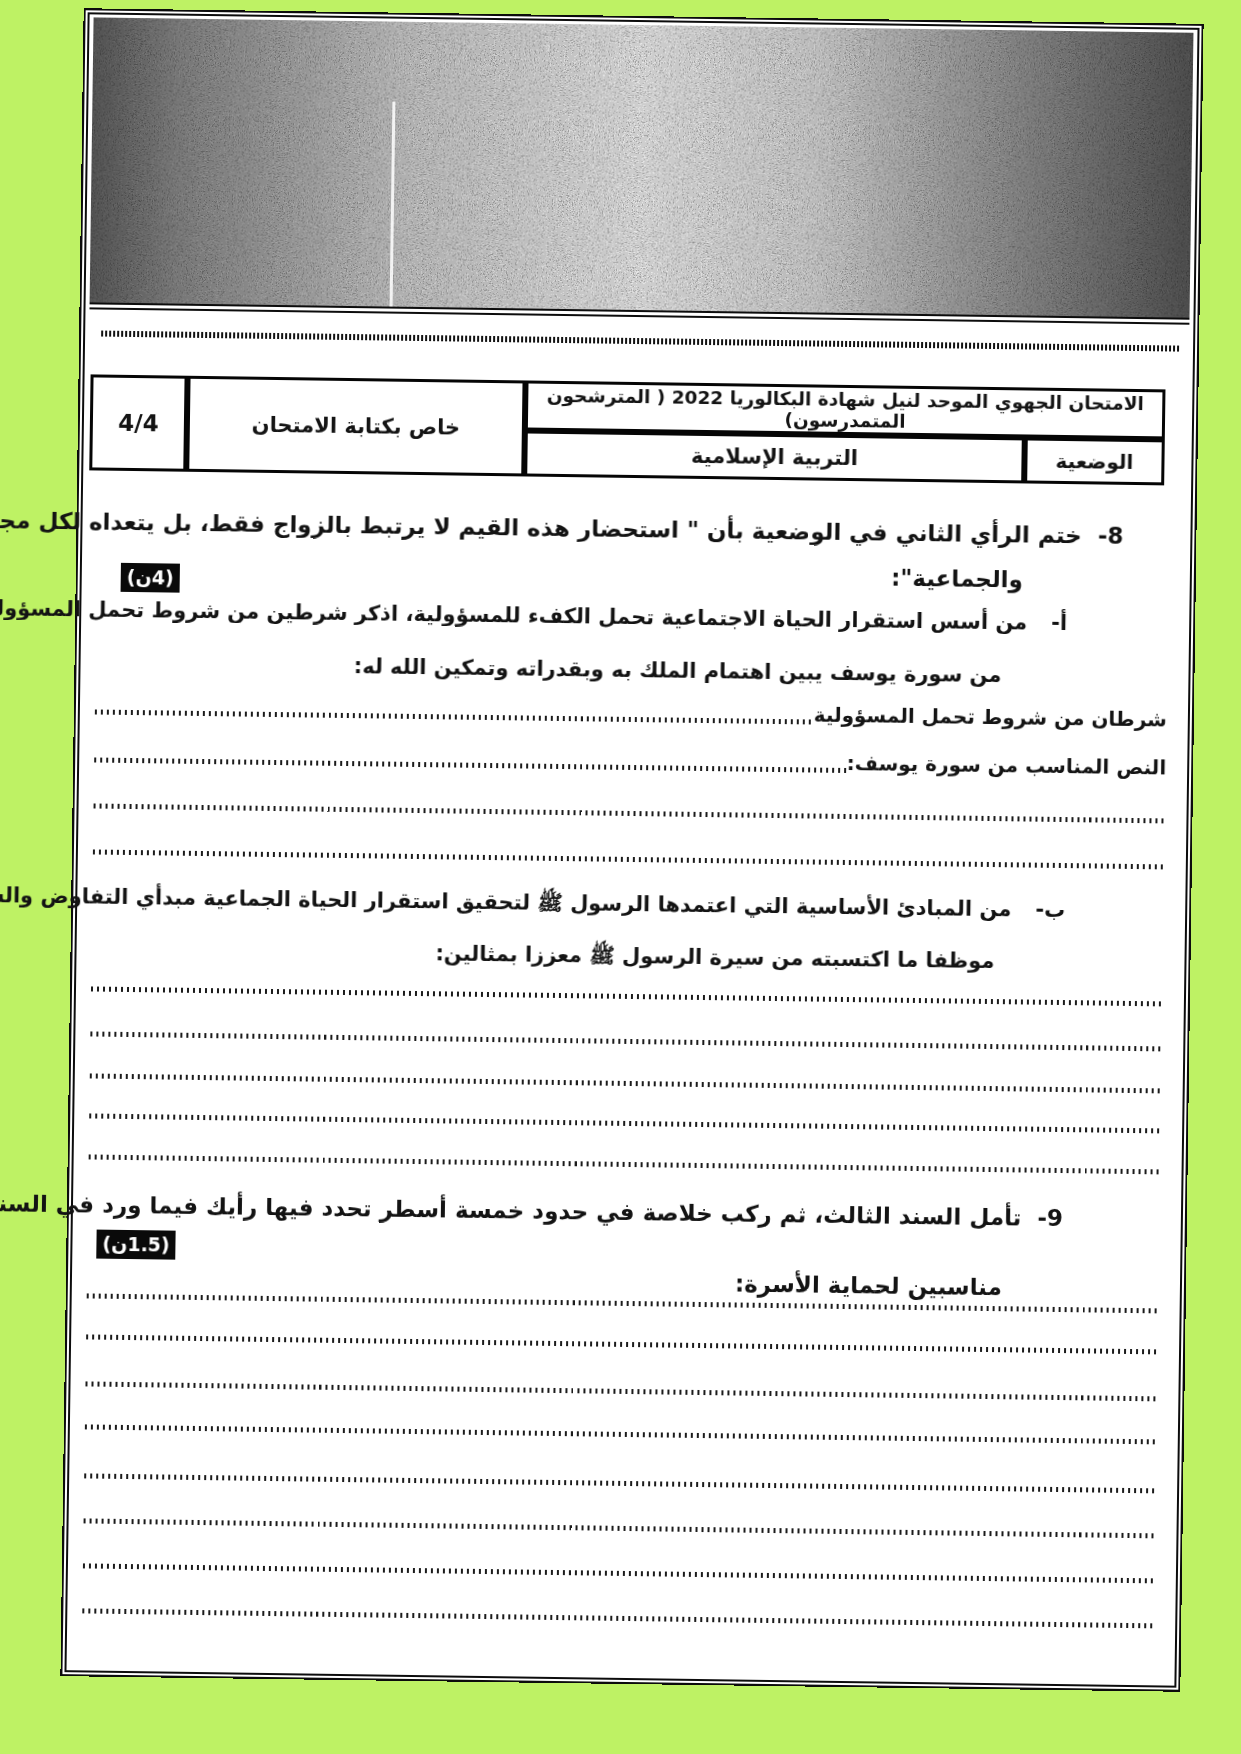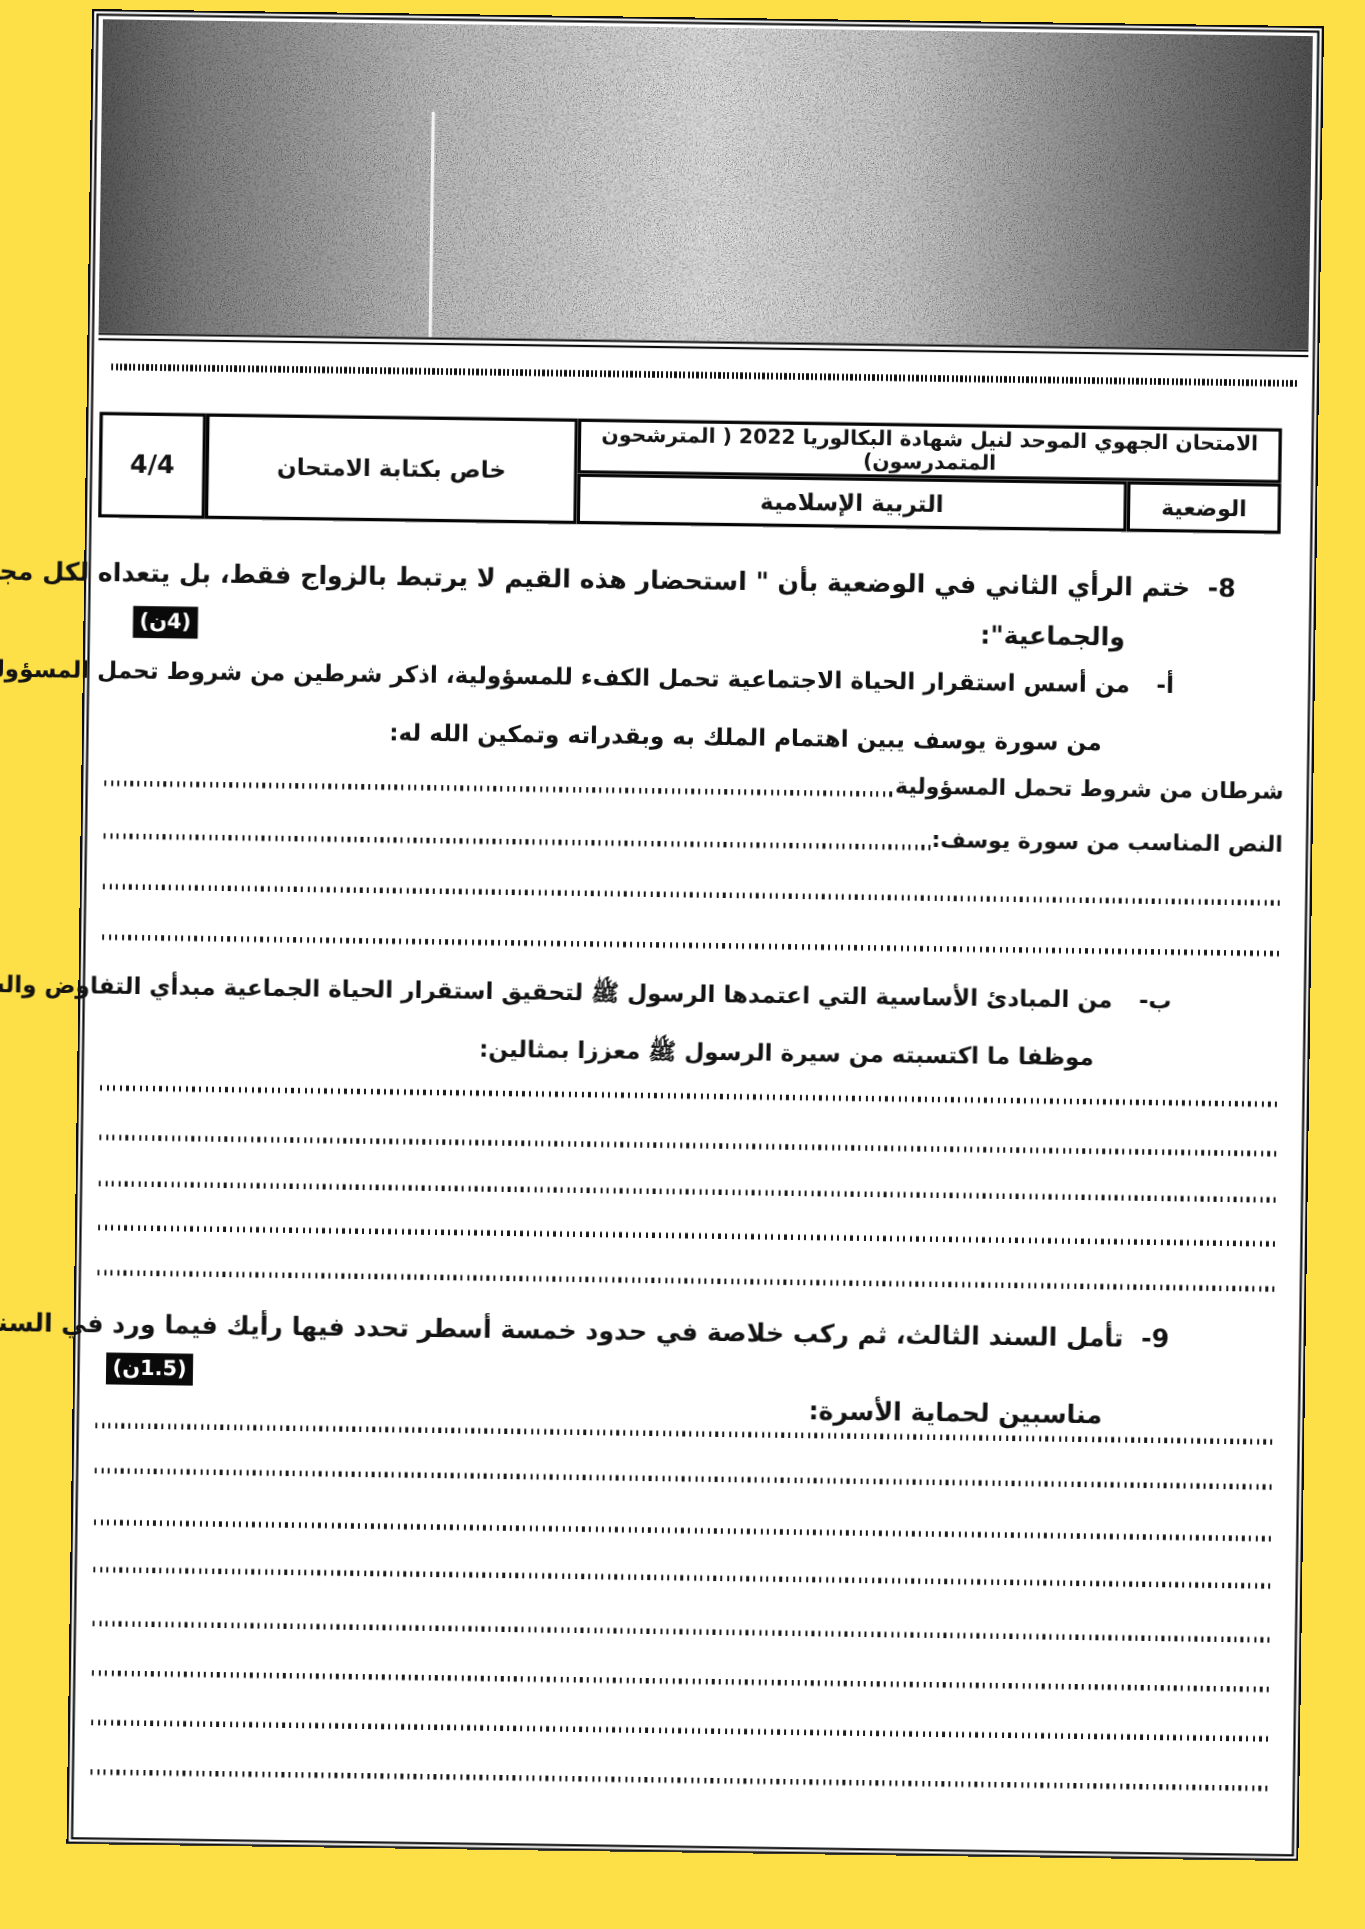--- a/index.html
+++ b/index.html
@@ -1,20 +1,20 @@
 <!DOCTYPE html>
 <html lang="ar"><head>
 <meta charset="utf-8">
 <style>
   html,body{margin:0;padding:0;background:#ffffff;}
   body{
     width:1241px;height:1754px;position:relative;overflow:hidden;
     font-family:"DejaVu Sans", sans-serif;color:#141414;
   }
-  .page{position:absolute;inset:0;background:#fde047;}
+  .page{position:absolute;inset:0;background:#bef264;}
   .frame{
     position:absolute;left:72px;top:16px;width:1120px;height:1668px;
     border:6px double #0c0c0c;box-sizing:border-box;background:#ffffff;
     transform:rotate(0.8deg);transform-origin:50% 50%;
   }
   .noise{
     position:absolute;left:4px;top:3px;width:1100px;height:292px;
     border-bottom:7px double #0c0c0c;box-sizing:border-box;overflow:hidden;
   }
   .noise svg{display:block;width:100%;height:100%;}
@@ -114,21 +114,21 @@
         <span>الوضعية</span>
       </div>
     </div>
 
     <div class="qline fs23" style="top:494px;right:67px;">
       <span class="qnum">8-</span><span>ختم الرأي الثاني في الوضعية بأن " استحضار هذه القيم لا يرتبط بالزواج فقط، بل يتعداه لكل مجالات الحياة الفردية</span>
     </div>
     <div class="qline fs23" style="top:539px;right:167px;">
       <span>والجماعية":</span>
     </div>
-    <div class="pts" style="left:39px;top:536px;">
+    <div class="pts" style="left:39px;top:548px;">
       <span>(4ن)</span>
     </div>
 
     <div class="qline fs21" style="top:583px;right:122px;">
       <span class="submark">أ-</span><span>من أسس استقرار الحياة الاجتماعية تحمل الكفء للمسؤولية، اذكر شرطين من شروط تحمل المسؤولية، مستدلا بنص</span>
     </div>
     <div class="qline fs21" style="top:636px;right:187px;">
       <span>من سورة يوسف يبين اهتمام الملك به وبقدراته وتمكين الله له:</span>
     </div>
 

